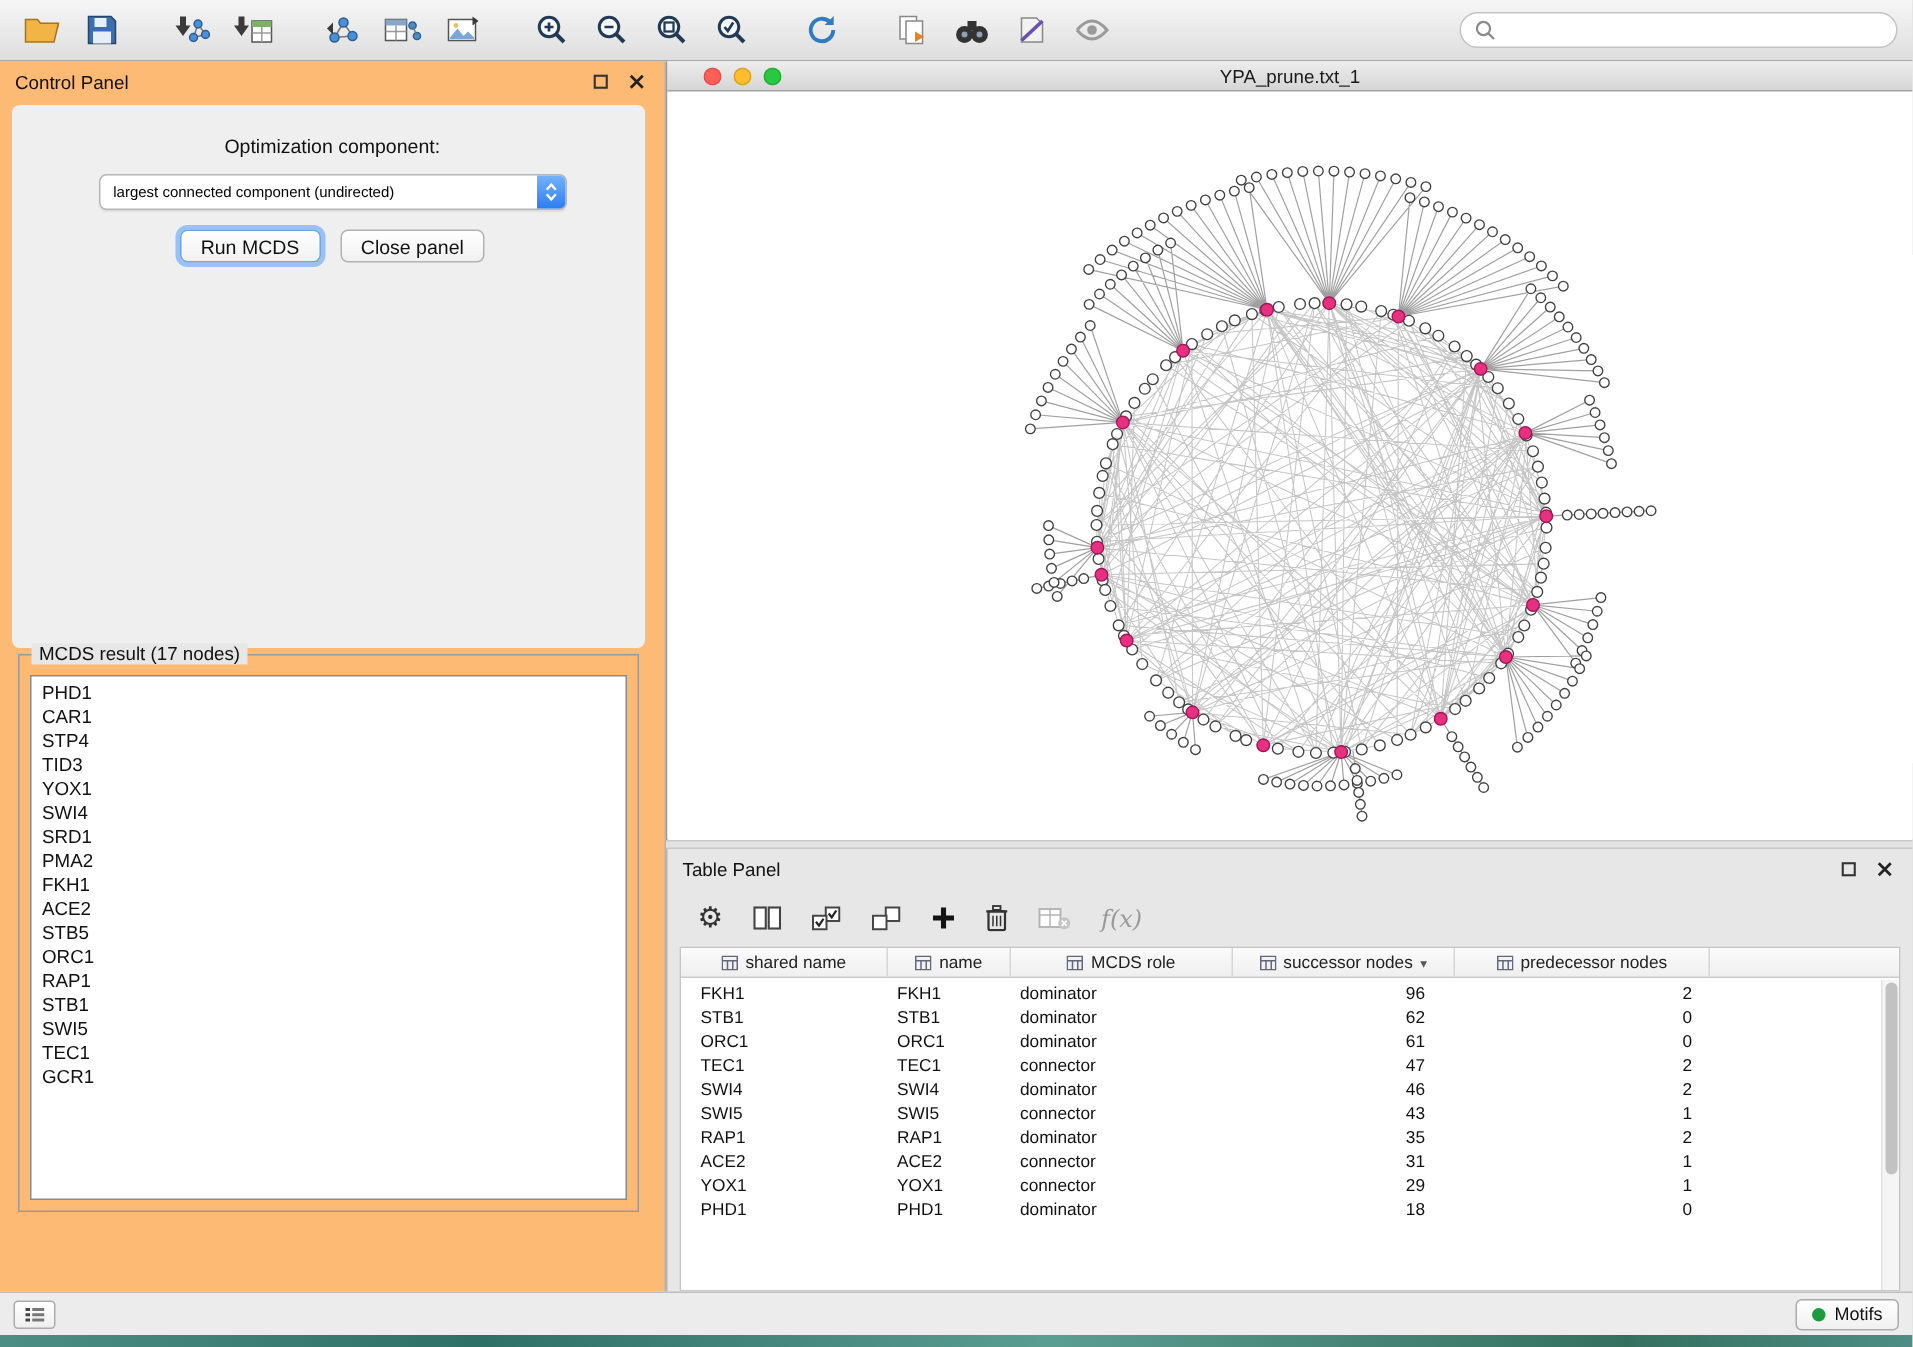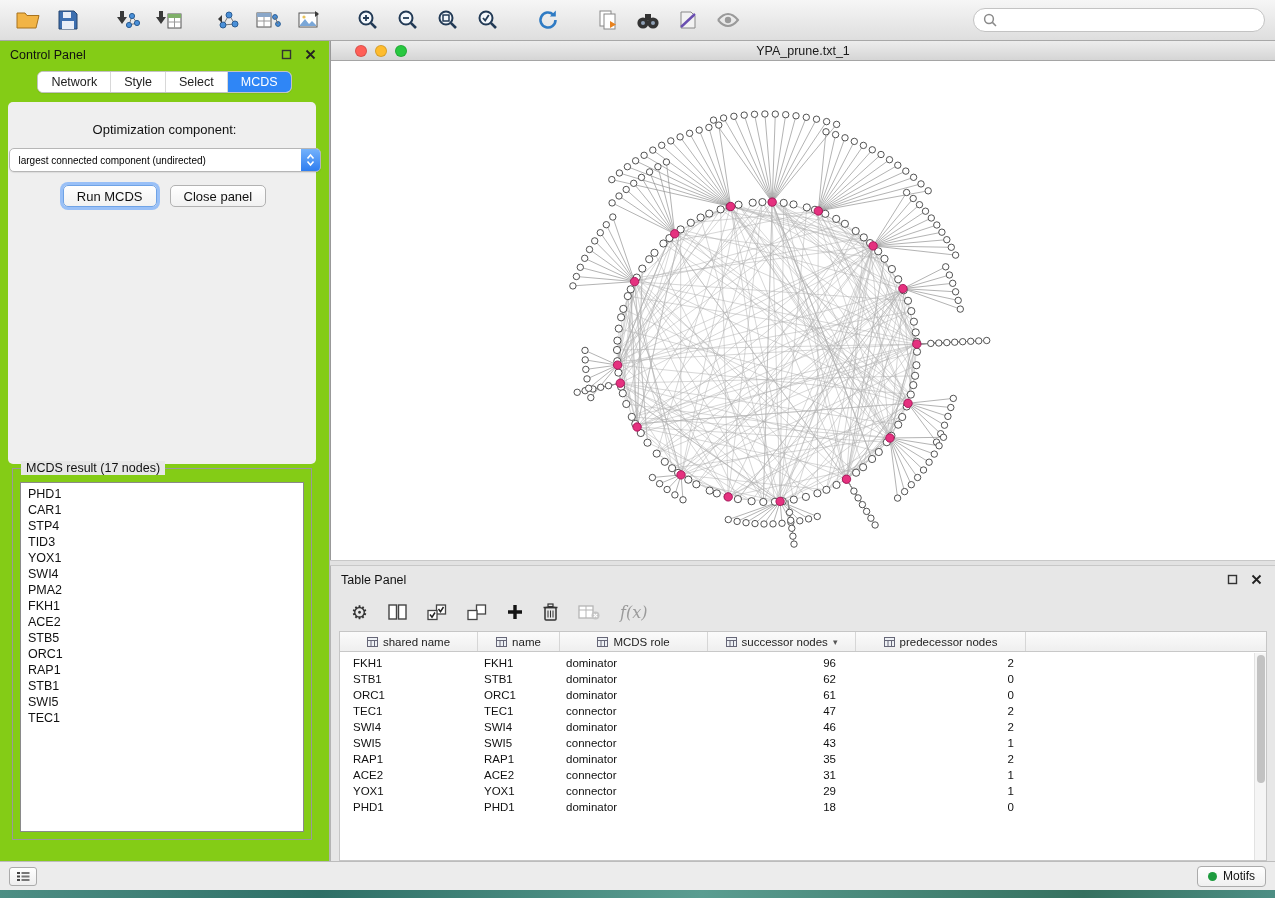--- a/index.html
+++ b/index.html
@@ -11,21 +11,21 @@
   .toolbar{height:41px;flex:0 0 auto;background:linear-gradient(#f6f6f6,#dedede);border-bottom:1px solid #a8a8a8;display:flex;align-items:center;padding:0 10px;gap:4px}
   .tbtn{height:32px;min-width:36px;display:flex;align-items:center;justify-content:center;border-radius:4px;cursor:default}
   .tb-gap{width:16px;flex:0 0 auto}
   .searchbox{margin-left:auto;width:292px;height:24px;background:#fff;border:1px solid #c3c3c3;border-radius:12px;display:flex;align-items:center;padding:0 9px;gap:5px}
   .searchbox input{border:none;outline:none;flex:1;font-size:12px;background:transparent;font-family:"Liberation Sans",sans-serif}
 
   
   .content{flex:1;display:flex;min-height:0}
 
   
-  .control-panel{width:330px;flex:0 0 auto;background:#84cc16;border-right:1px solid #b4b4b4;display:flex;flex-direction:column}
+  .control-panel{width:444px;flex:0 0 auto;background:#fdba74;border-right:1px solid #b4b4b4;display:flex;flex-direction:column}
   .panel-head{height:27px;flex:0 0 auto;display:flex;align-items:center;padding:0 10px;font-size:12.5px;color:#111}
   .panel-head .spacer{flex:1}
   .phbtn{width:17px;height:17px;display:flex;align-items:center;justify-content:center;margin-left:7px}
   .cp-tabs{flex:0 0 auto;display:flex;justify-content:center;padding:3px 0 7px}
   .seg{display:flex;border:1px solid #c2c2c2;border-radius:6px;overflow:hidden;background:#fff;box-shadow:0 1px 1px rgba(0,0,0,.06)}
   .segbtn{padding:3px 13px;font-size:12.5px;color:#222;border-left:1px solid #d8d8d8;background:#fff;white-space:nowrap}
   .segbtn:first-child{border-left:none}
   .segbtn.active{background:#2f86f6;color:#fff}
   .cp-body{flex:1;position:relative;display:flex;flex-direction:column;align-items:center}
   .opt-card{position:absolute;top:2px;left:8px;right:13px;height:362px;background:#efefef;border-radius:5px}
@@ -235,28 +235,20 @@
           <svg width="11" height="11">
               <rect x="1.5" y="1.5" width="8" height="8" fill="none" stroke="#333" stroke-width="1.4"></rect>
             </svg>
         </span>
         <span class="phbtn">
           <svg width="11" height="11">
               <path d="M1.5 1.5l8 8M9.5 1.5l-8 8" stroke="#222" stroke-width="1.8"></path>
             </svg>
         </span>
       </div>
-      <div class="cp-tabs">
-        <div class="seg">
-          <div class="segbtn">Network</div>
-          <div class="segbtn">Style</div>
-          <div class="segbtn">Select</div>
-          <div class="segbtn active">MCDS</div>
-        </div>
-      </div>
       <div class="cp-body">
         <div class="opt-card"></div>
         <div class="opt-label">Optimization component:</div>
         <div class="mac-select">
           <span class="sel-text">largest connected component (undirected)</span>
           <span class="sel-cap">
             <svg width="9" height="14" viewBox="0 0 9 14">
                 <path d="M1.5 5.5L4.5 2l3 3.5" fill="none" stroke="#fff" stroke-width="1.6"></path>
                 <path d="M1.5 8.5L4.5 12l3-3.5" fill="none" stroke="#fff" stroke-width="1.6"></path>
               </svg>
@@ -268,29 +260,31 @@
         </div>
         <div class="result-group">
           <div class="result-legend">MCDS result (17 nodes)</div>
           <div class="result-list">
               <div>PHD1</div>
               <div>CAR1</div>
               <div>STP4</div>
               <div>TID3</div>
               <div>YOX1</div>
               <div>SWI4</div>
+              <div>SRD1</div>
               <div>PMA2</div>
               <div>FKH1</div>
               <div>ACE2</div>
               <div>STB5</div>
               <div>ORC1</div>
               <div>RAP1</div>
               <div>STB1</div>
               <div>SWI5</div>
               <div>TEC1</div>
+              <div>GCR1</div>
             </div>
         </div>
       </div>
     </div>
 
     <div class="right-area">
       <div class="net-window">
         <div class="net-titlebar">
           <span class="net-title">YPA_prune.txt_1</span>
           <span class="lights">

